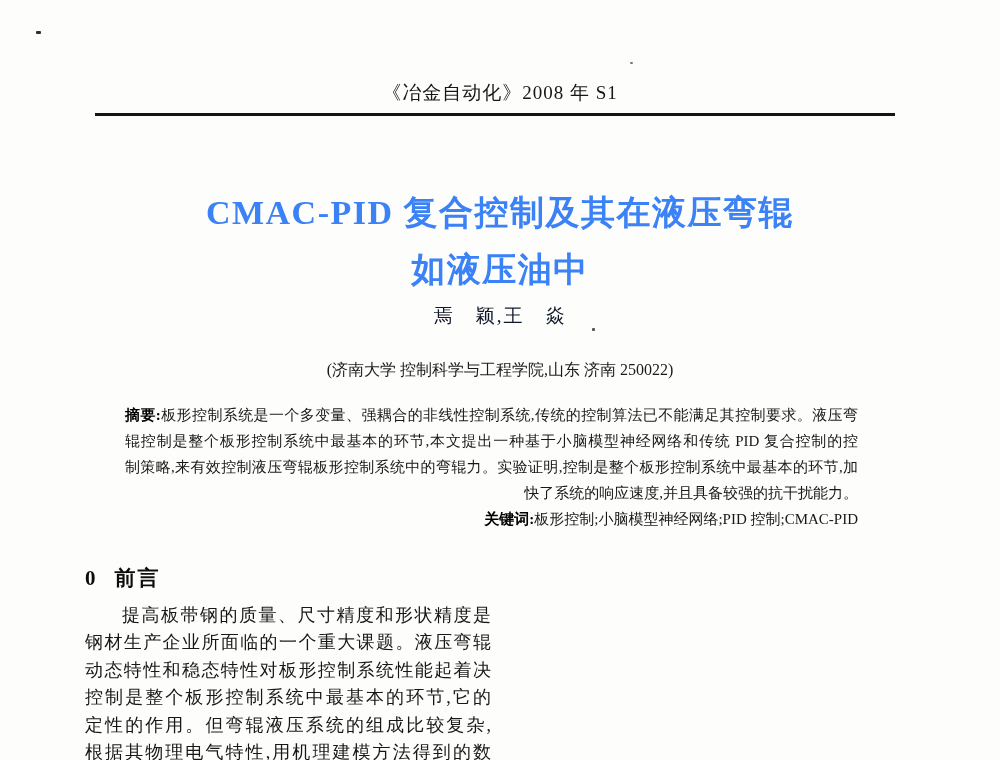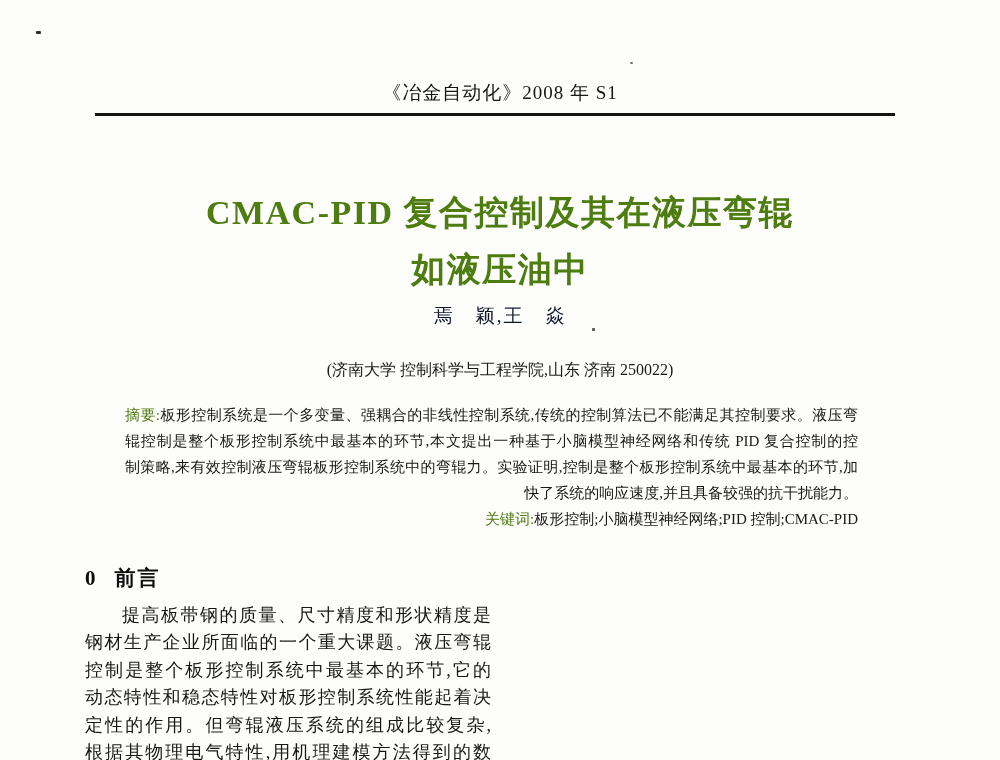--- a/index.html
+++ b/index.html
@@ -14,37 +14,37 @@
     position:absolute; top:80px; left:0; width:100%;
     text-align:center; font-size:19px; color:#161616; letter-spacing:1px;
   }
   .header-rule {
     position:absolute; top:113px; left:95px; width:800px; height:3px;
     background:#141414;
   }
   .paper-title {
     position:absolute; top:184px; left:0; width:100%;
     text-align:center; font-weight:700; font-size:34px; line-height:57px;
-    color:#4d7c0f; letter-spacing:1.5px;
+    color:#3b82f6; letter-spacing:1.5px;
   }
   .authors {
     position:absolute; top:303px; left:0; width:100%;
     text-align:center; font-size:19px; color:#0f172a; letter-spacing:2px;
   }
   .affiliation {
     position:absolute; top:360px; left:0; width:100%;
     text-align:center; font-size:16px; color:#1a1a1a;
   }
   .abstract-block {
     position:absolute; top:402px; left:125px; width:733px;
     font-size:15px; line-height:26px; color:#181818;
   }
   .abs-line { white-space:nowrap;text-align:right; }
   .abs-line.fill { white-space:normal; text-align:justify; text-align-last:justify; }
-  .lbl { font-weight:400; color:#4d7c0f; }
+  .lbl { font-weight:700; color:#000000; }
   .column {
     position:absolute; width:406px; font-size:18px; line-height:27.4px;
     color:#171717;
   }
   .column.left  { left:85px;  top:565px; }
   .column.right { left:508px; top:568px; }
   .section-heading {
     display:flex; gap:17px; align-items:baseline;
     font-size:21px; font-weight:700; color:#0d0d0d;
     height:30px; margin-bottom:7px; letter-spacing:2px;
@@ -90,20 +90,20 @@
     </div>
   </div>
 
   <div class="column left">
     <div class="section-heading">
       <span>0</span>
       <span>前言</span>
     </div>
     <div class="bl fill indent">提高板带钢的质量、尺寸精度和形状精度是</div>
     <div class="bl fill">钢材生产企业所面临的一个重大课题。液压弯辊</div>
+    <div class="bl fill">动态特性和稳态特性对板形控制系统性能起着决</div>
     <div class="bl fill">控制是整个板形控制系统中最基本的环节,它的</div>
-    <div class="bl fill">动态特性和稳态特性对板形控制系统性能起着决</div>
     <div class="bl fill">定性的作用。但弯辊液压系统的组成比较复杂,</div>
     <div class="bl fill">根据其物理电气特性,用机理建模方法得到的数</div>
   </div>
 
 
 </div>
 
 </body></html>

